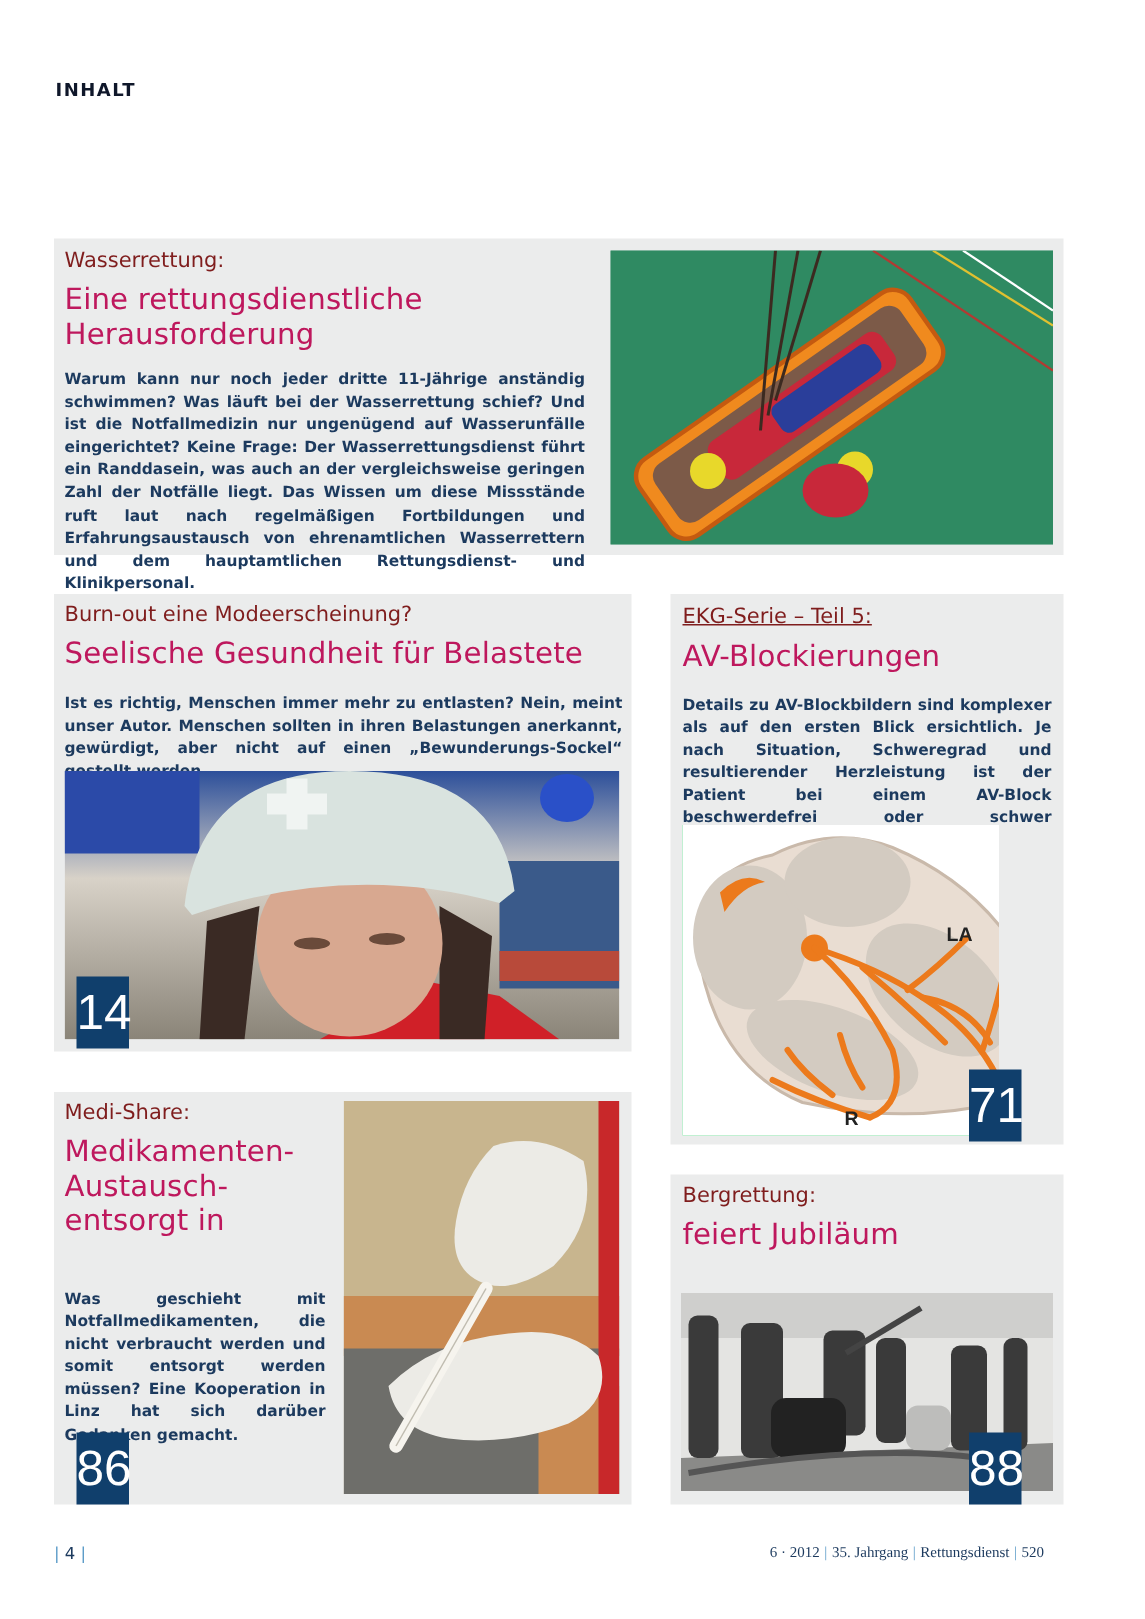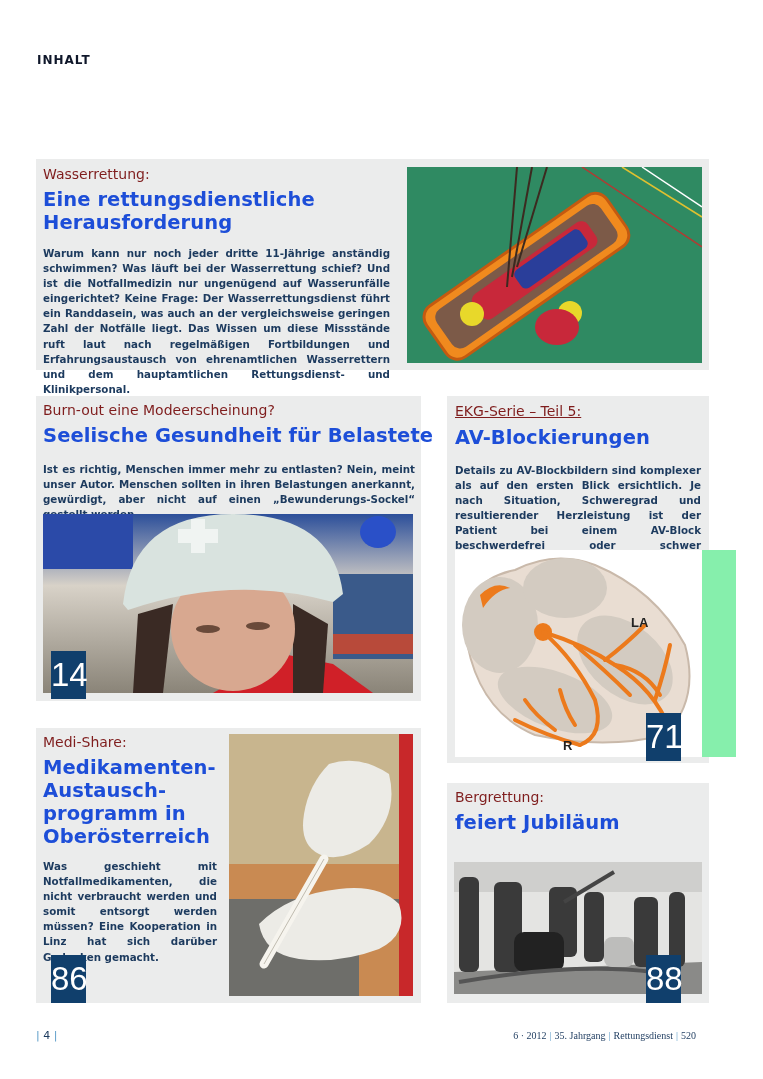--- a/index.html
+++ b/index.html
@@ -3,21 +3,21 @@
 <meta charset="utf-8">
 <style>
   * { box-sizing: border-box; margin: 0; padding: 0; }
   html, body { width: 763px; height: 1079px; background: #ffffff; overflow: hidden; }
   body { position: relative; font-family: "DejaVu Sans", "Liberation Sans", sans-serif; color: #1c3a5e; }
 
   .section-label { position: absolute; left: 37px; top: 53px; font-size: 12px; font-weight: bold; letter-spacing: 1px; color: #0f172a; }
 
   .box { position: absolute; background: #ebecec; }
   .kicker { position: absolute; font-size: 14px; color: #7f1d1d; }
-  .title { position: absolute; font-size: 19.5px; line-height: 23px; color: #1d4ed8; letter-spacing: 0.1px; font-weight: bold; }
+  .title { position: absolute; font-size: 19.5px; line-height: 23px; color: #be185d; letter-spacing: 0.1px; }
   .body-text { position: absolute; font-size: 10.3px; line-height: 15.1px; color: #1c3a5e; font-weight: bold; text-align: justify; }
   .photo { position: absolute; overflow: hidden; }
   .badge { position: absolute; width: 35px; height: 48px; background: #103f6c; color: #ffffff; font-size: 33px; font-family: "Liberation Sans", sans-serif; line-height: 48px; text-align: center; }
 
   .footer-left { position: absolute; left: 36px; top: 1029px; font-size: 11px; color: #5a9bc8; }
   .footer-left b { color: #1c3a5e; font-weight: normal; }
   .footer-right { position: absolute; right: 67px; top: 1030px; font-size: 10px; color: #1c3a5e; font-family: Liberation Serif, serif; }
   .footer-right .sep { color: #5a9bc8; padding: 0 3px; }
 </style>
 </head>
@@ -85,21 +85,21 @@
   </svg>
 </div>
 <div class="badge" style="left:51px; top:651px;">14</div>
 
 <div class="box" style="left:447px; top:396px; width:262px; height:367px;"></div>
 <div class="kicker" style="left:455px; top:403px;text-decoration:underline;">EKG-Serie – Teil 5:</div>
 <div class="title" style="left:455px; top:426px;">
   <div>AV-Blockierungen</div>
 </div>
 <div class="body-text" style="left:455px; top:463px; width:246px;">Details zu AV-Blockbildern sind komplexer als auf den ersten Blick ersichtlich. Je nach Situation, Schweregrad und resultierender Herzleistung ist der Patient bei einem AV-Block beschwerdefrei oder schwer symptomatisch.</div>
-<div class="photo" style="left:455px; top:550px; width:281px; height:207px; background:#86efac;">
+<div class="photo" style="left:455px; top:550px; width:211px; height:207px; background:#86efac;">
   <svg width="247" height="207" viewBox="0 0 247 207">
     <rect width="247" height="207" fill="#ffffff"></rect>
     <path d="M10 80 Q10 30 60 20 Q100 0 140 15 Q200 40 230 95 Q245 150 210 185 Q150 200 80 185 Q20 160 10 80 Z" fill="#e9ddd2" stroke="#c9b9aa" stroke-width="2"></path>
     <ellipse cx="45" cy="75" rx="38" ry="48" fill="#d3cbc1"></ellipse>
     <ellipse cx="110" cy="38" rx="42" ry="30" fill="#d3cbc1"></ellipse>
     <ellipse cx="170" cy="110" rx="55" ry="35" fill="#d3cbc1" transform="rotate(40 170 110)"></ellipse>
     <ellipse cx="100" cy="150" rx="60" ry="28" fill="#d3cbc1" transform="rotate(20 100 150)"></ellipse>
     <path d="M25 45 Q40 30 55 38 Q40 40 28 58 Z" fill="#ec7a1c"></path>
     <circle cx="88" cy="82" r="9" fill="#ec7a1c"></circle>
     <g fill="none" stroke="#ec7a1c" stroke-width="4" stroke-linecap="round">
@@ -117,22 +117,21 @@
     <text x="108" y="200" font-family="Liberation Sans, sans-serif" font-weight="bold" font-size="13" fill="#222">R</text>
   </svg>
 </div>
 <div class="badge" style="left:646px; top:713px;">71</div>
 
 <div class="box" style="left:36px; top:728px; width:385px; height:275px;"></div>
 <div class="kicker" style="left:43px; top:734px;">Medi-Share:</div>
 <div class="title" style="left:43px; top:756px;">
   <div>Medikamenten-</div>
   <div>Austausch-</div>
-  <div>programm in</div>
-  <div>Oberösterreich</div>
+  <div>entsorgt in</div>
 </div>
 <div class="body-text" style="left:43px; top:859px; width:174px;">Was geschieht mit Notfallmedikamenten, die nicht verbraucht werden und somit entsorgt werden müssen? Eine Kooperation in Linz hat sich darüber Gedanken gemacht.</div>
 <div class="photo" style="left:229px; top:734px; width:184px; height:262px;">
   <svg width="184" height="262" viewBox="0 0 184 262">
     <rect width="184" height="262" fill="#c8b58e"></rect>
     <rect x="0" y="130" width="184" height="40" fill="#c98a52"></rect>
     <rect x="0" y="165" width="184" height="97" fill="#6e6e6a"></rect>
     <rect x="130" y="190" width="54" height="72" fill="#c98a52"></rect>
     <rect x="170" y="0" width="14" height="262" fill="#c8282a"></rect>
     <path d="M100 30 Q130 20 160 40 Q170 80 140 110 Q110 130 90 120 Q70 110 75 80 Q80 50 100 30 Z" fill="#ecebe6"></path>

